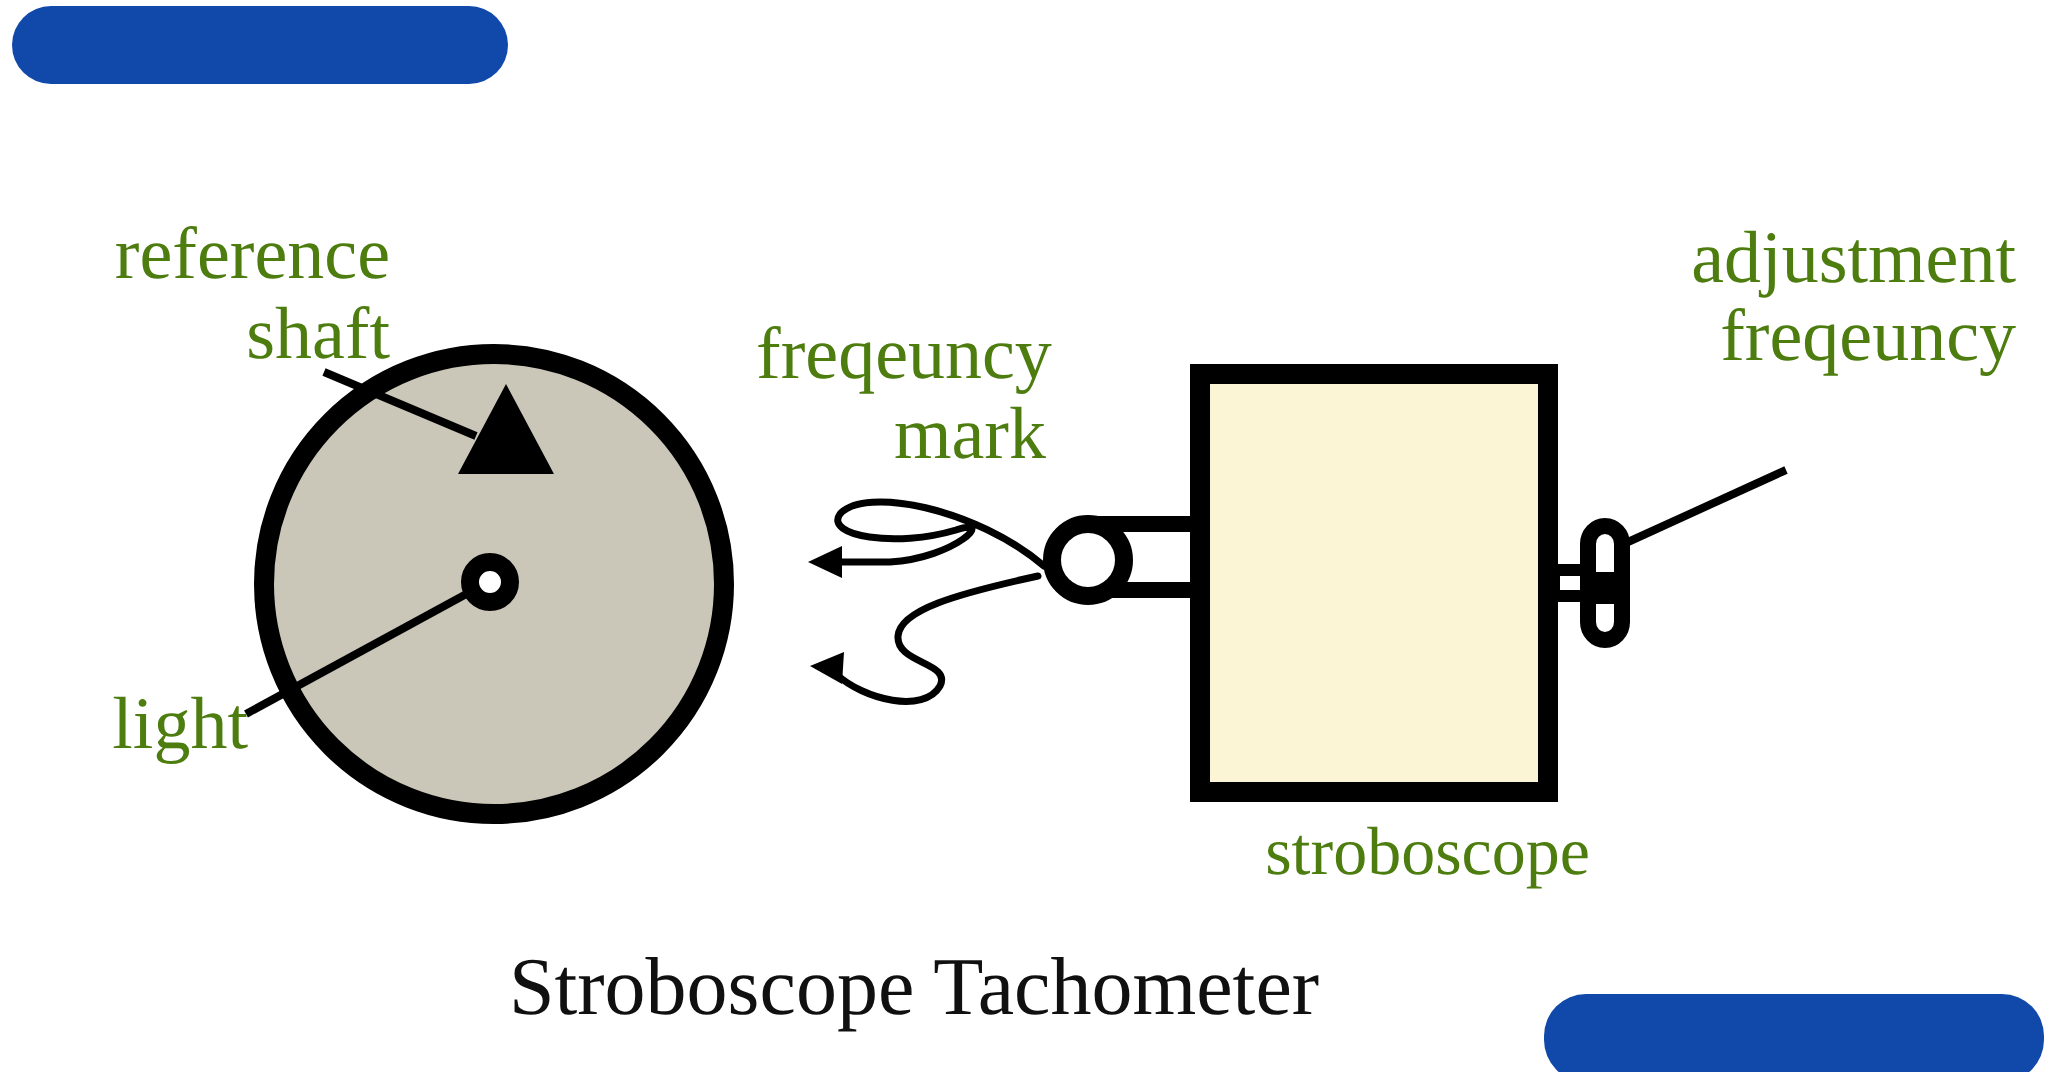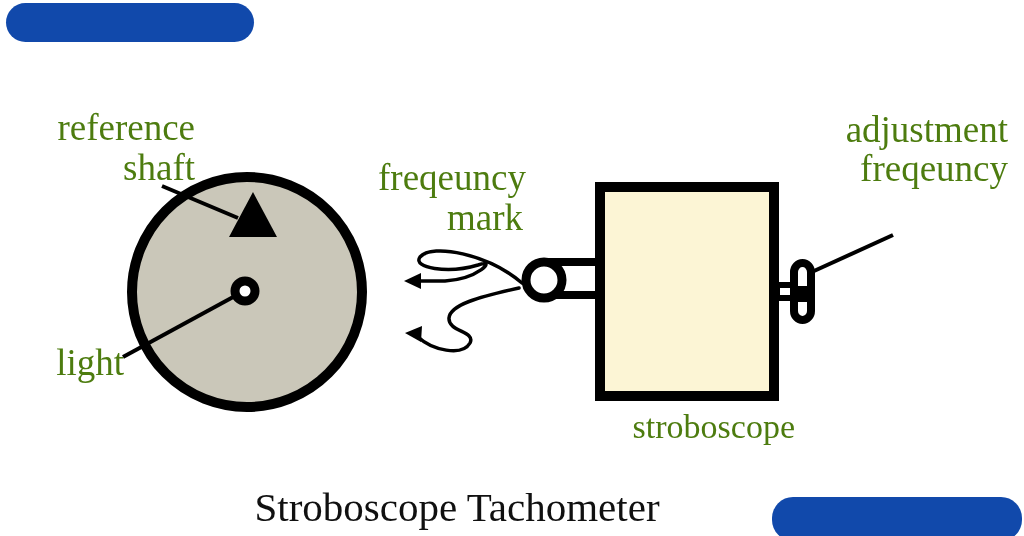--- a/index.html
+++ b/index.html
@@ -31,21 +31,21 @@
     font-family: Liberation Serif, serif;
   }
   .lbl-reference { left: 15px;  top: 108px; width: 180px; }
   .lbl-shaft     { left: 34px;  top: 343px; width: 90px;  }
   .lbl-flashing  { left: 378px; top: 158px; width: 145px; }
   .lbl-freq      { left: 808px; top: 110px; width: 200px; line-height: 39px; }
   .lbl-strobo    { left: 590px; top: 407px; width: 205px; font-size: 34px; }
 
   .title {
     position: absolute;
-    left: 252px; top: 484px; width: 410px;
+    left: 252px; top: 470px; width: 410px;
     text-align: center;
     color: #101010;
     font-size: 41px;
     line-height: 46px;
     white-space: nowrap;
   }
 </style>
 </head>
 <body>
 

